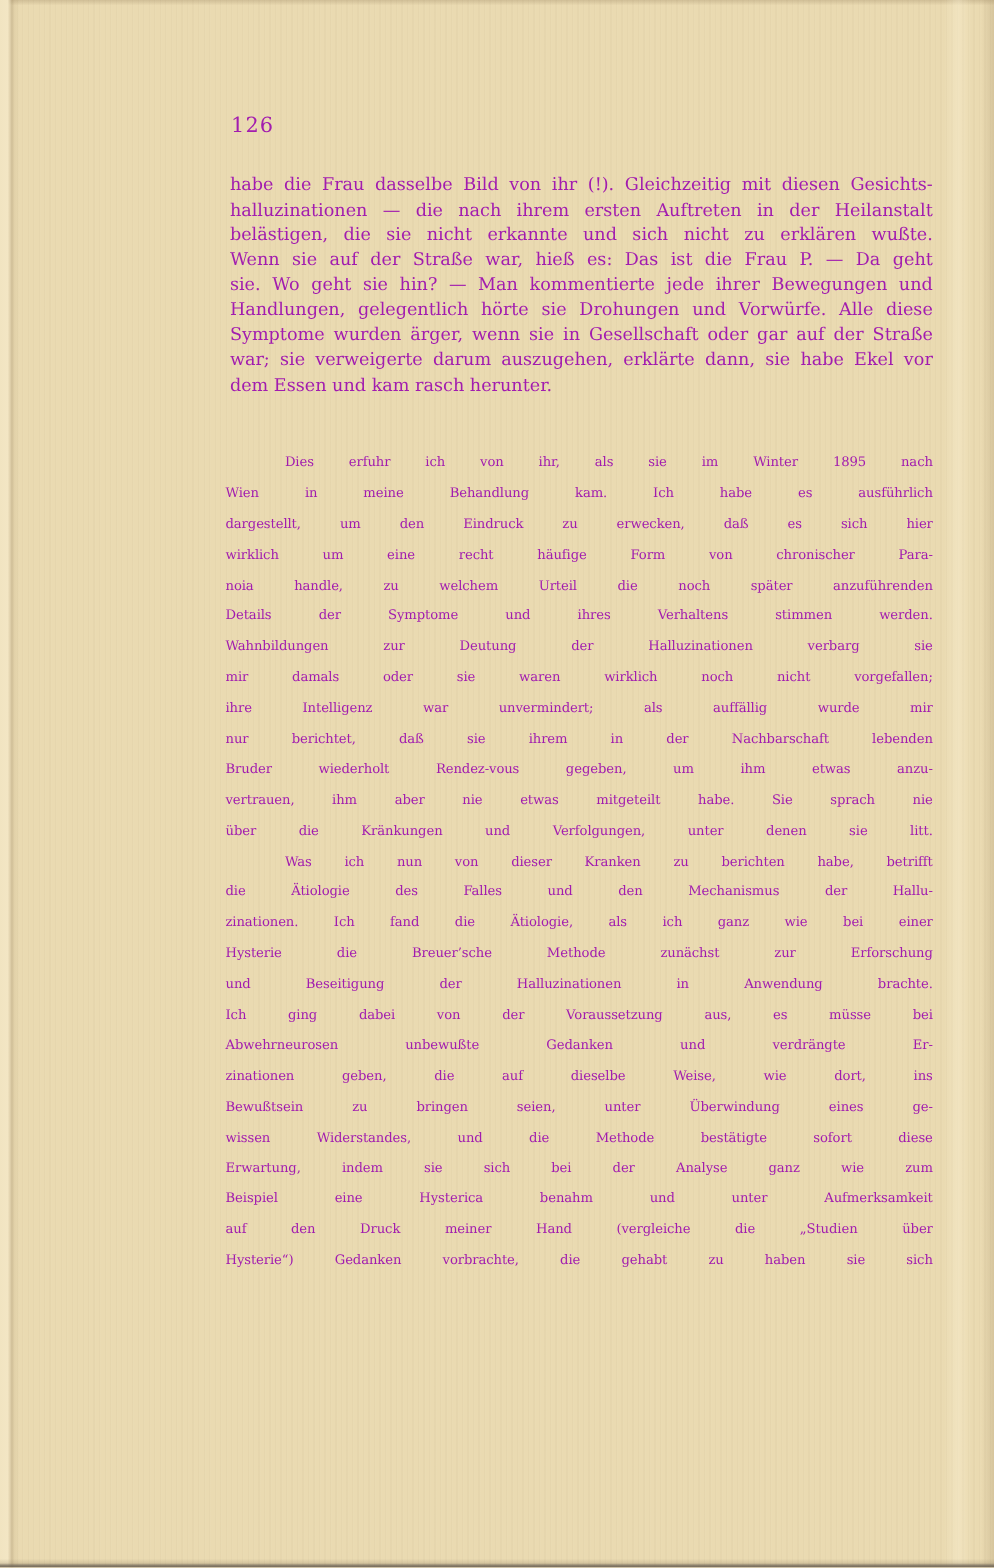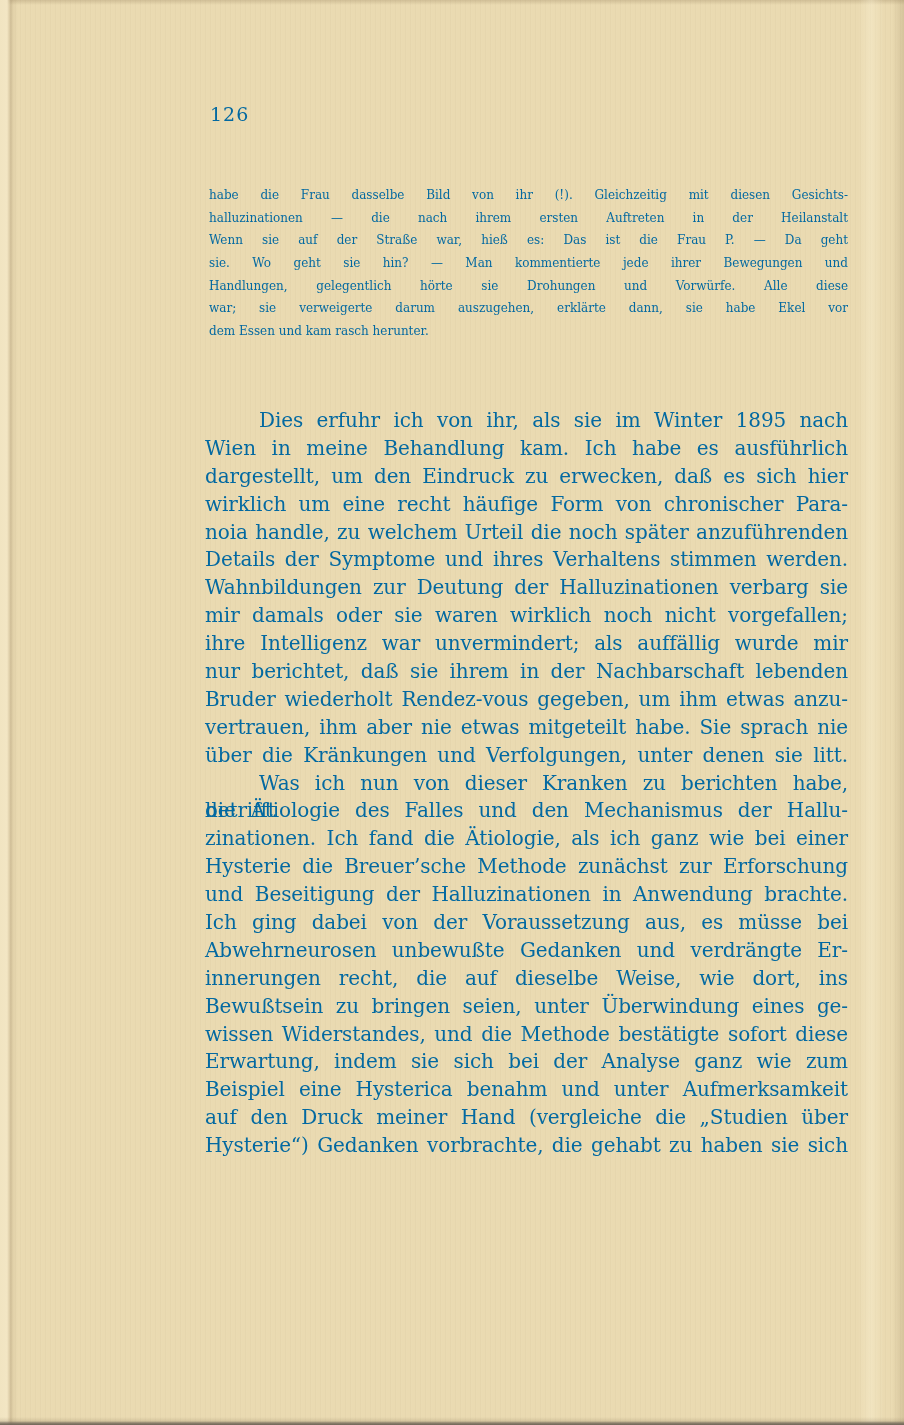--- a/index.html
+++ b/index.html
@@ -5,21 +5,21 @@
   html, body { margin: 0; padding: 0; }
   body {
     width: 904px; height: 1425px;
     overflow: hidden;
     font-family: "DejaVu Serif", "Liberation Serif", serif;
   }
   .page {
     position: relative;
     width: 904px; height: 1425px;
     background: #eadab1;
-    color: #0369a1;
+    color: #a21caf;
     overflow: hidden;
   }
   
   .texture {
     position: absolute; inset: 0;
     background:
       repeating-linear-gradient(90deg,
         rgba(120,100,70,0.035) 0 1px,
         rgba(255,250,235,0.025) 1px 2px,
         rgba(120,100,70,0) 2px 5px);
@@ -61,27 +61,26 @@
   }
   .page-number {
     position: absolute;
     left: 210px; top: 103px;
     font-size: 19px; line-height: 22px;
     letter-spacing: 1px;
   }
   .textblock { position: absolute; }
   .intro {
     left: 209px; top: 157px; width: 639px;
-    font-size: 12px;
-    margin-top: 27px;
+    font-size: 16px;
   }
   .intro .line { line-height: 22.7px; height: 22.7px; }
   .main {
     left: 205px; top: 407px; width: 643px;
-    font-size: 20px;
+    font-size: 12px;
     letter-spacing: -0.1px;
   }
   .main .line { line-height: 27.9px; height: 27.9px; }
   .line {
     text-align: justify;
     text-align-last: justify;
     white-space: normal;
     overflow: visible;
   }
   .line.short { text-align: center; text-align-last: left; }
@@ -96,23 +95,25 @@
   <div class="edge-left"></div>
   <div class="crease-right"></div>
   <div class="edge-right"></div>
   <div class="edge-bottom"></div>
 
   <div class="page-number">126</div>
 
   <div class="textblock intro">
       <div class="line">habe die Frau dasselbe Bild von ihr (!). Gleichzeitig mit diesen Gesichts-</div>
       <div class="line">halluzinationen — die nach ihrem ersten Auftreten in der Heilanstalt</div>
+      <div class="line">belästigen, die sie nicht erkannte und sich nicht zu erklären wußte.</div>
       <div class="line">Wenn sie auf der Straße war, hieß es: Das ist die Frau P. — Da geht</div>
       <div class="line">sie. Wo geht sie hin? — Man kommentierte jede ihrer Bewegungen und</div>
       <div class="line">Handlungen, gelegentlich hörte sie Drohungen und Vorwürfe. Alle diese</div>
+      <div class="line">Symptome wurden ärger, wenn sie in Gesellschaft oder gar auf der Straße</div>
       <div class="line">war; sie verweigerte darum auszugehen, erklärte dann, sie habe Ekel vor</div>
       <div class="line short">dem Essen und kam rasch herunter.</div>
     </div>
 
   <div class="textblock main">
     <div>
         <div class="line indent">Dies erfuhr ich von ihr, als sie im Winter 1895 nach</div>
         <div class="line">Wien in meine Behandlung kam. Ich habe es ausführlich</div>
         <div class="line">dargestellt, um den Eindruck zu erwecken, daß es sich hier</div>
         <div class="line">wirklich um eine recht häufige Form von chronischer Para-</div>
@@ -127,21 +128,21 @@
         <div class="line">über die Kränkungen und Verfolgungen, unter denen sie litt.</div>
       </div>
     <div>
         <div class="line indent">Was ich nun von dieser Kranken zu berichten habe, betrifft</div>
         <div class="line">die Ätiologie des Falles und den Mechanismus der Hallu-</div>
         <div class="line">zinationen. Ich fand die Ätiologie, als ich ganz wie bei einer</div>
         <div class="line">Hysterie die Breuer’sche Methode zunächst zur Erforschung</div>
         <div class="line">und Beseitigung der Halluzinationen in Anwendung brachte.</div>
         <div class="line">Ich ging dabei von der Voraussetzung aus, es müsse bei</div>
         <div class="line">Abwehrneurosen unbewußte Gedanken und verdrängte Er-</div>
-        <div class="line">innerungen recht, die auf dieselbe Weise, wie dort, ins</div>
+        <div class="line">zinationen geben, die auf dieselbe Weise, wie dort, ins</div>
         <div class="line">Bewußtsein zu bringen seien, unter Überwindung eines ge-</div>
         <div class="line">wissen Widerstandes, und die Methode bestätigte sofort diese</div>
         <div class="line">Erwartung, indem sie sich bei der Analyse ganz wie zum</div>
         <div class="line">Beispiel eine Hysterica benahm und unter Aufmerksamkeit</div>
         <div class="line">auf den Druck meiner Hand (vergleiche die „Studien über</div>
         <div class="line">Hysterie“) Gedanken vorbrachte, die gehabt zu haben sie sich</div>
       </div>
   </div>
 </div>
 

